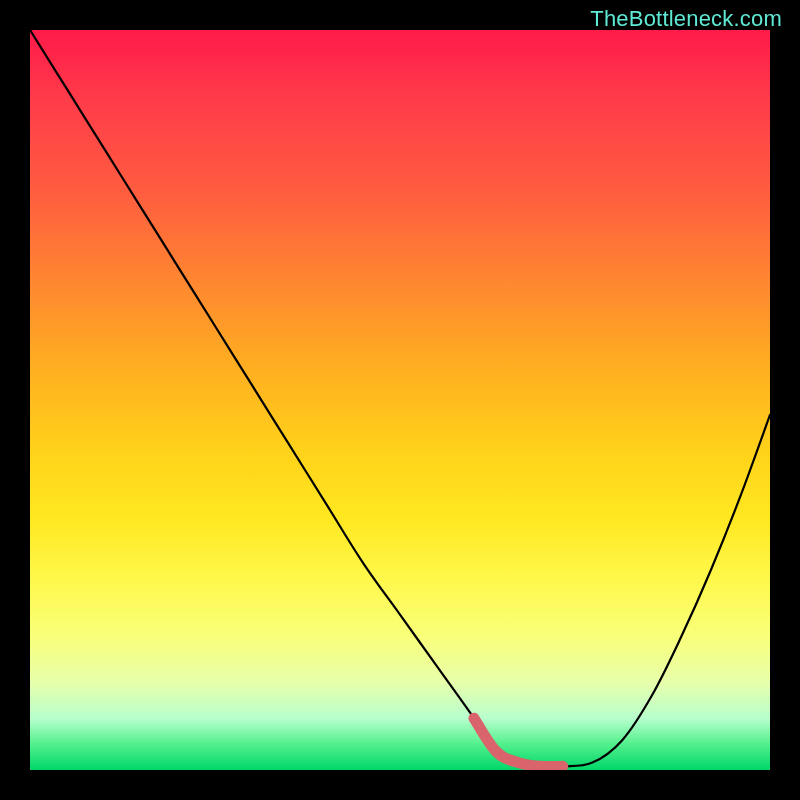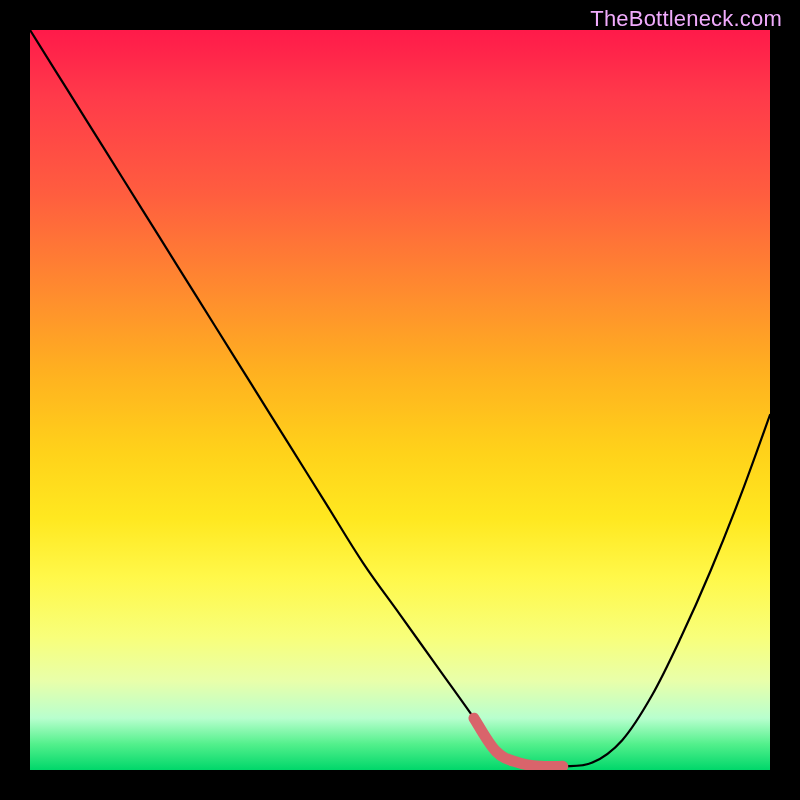--- a/index.html
+++ b/index.html
@@ -51,21 +51,21 @@
     position: absolute;
     left: 0;
     top: 0;
     width: 100%;
     height: 100%;
   }
   .watermark {
     position: absolute;
     top: 6px;
     right: 18px;
-    color: #f0abfc;
+    color: #5eead4;
     font-size: 22px;
     font-weight: 500;
     letter-spacing: 0.2px;
   }
 </style>
 </head>
 <body>
 
 <div class="frame">
 

